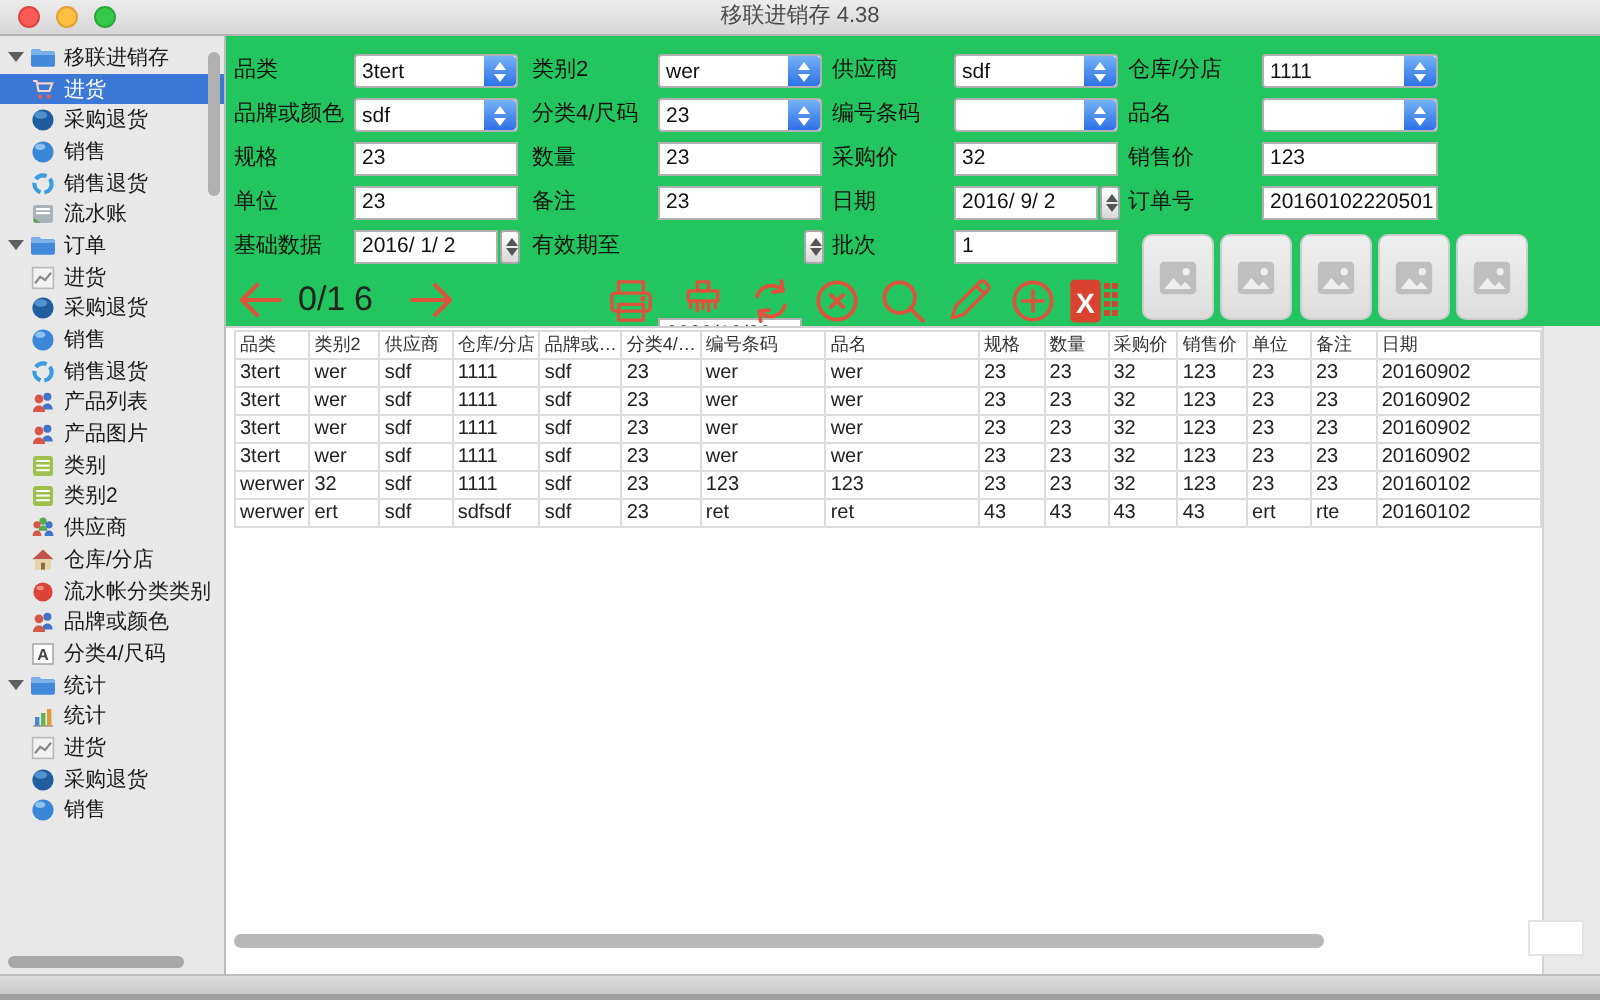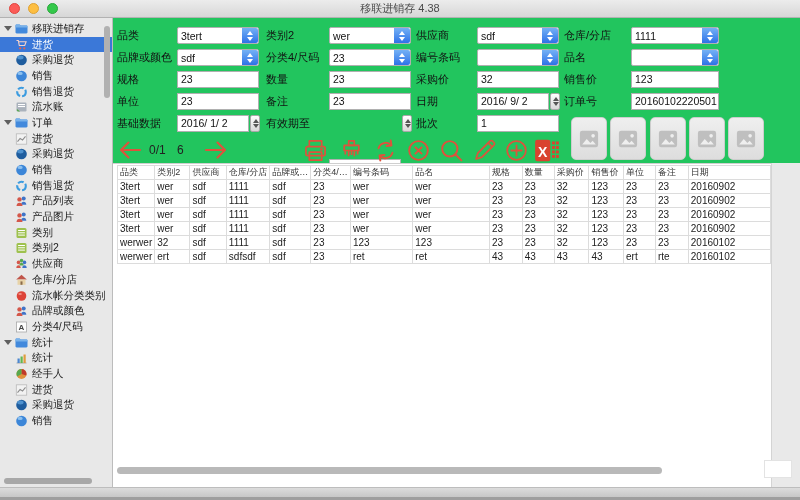--- a/index.html
+++ b/index.html
@@ -42,21 +42,21 @@
   .dd-btn::after{content:"";position:absolute;bottom:2.5px;left:4.5px;
     border-left:3.5px solid transparent;border-right:3.5px solid transparent;border-top:4px solid #fff;}
   .stepper{position:absolute;width:10px;height:17px;box-sizing:border-box;
     background:linear-gradient(#ffffff,#d8d8d8);border:1px solid #a8a8a8;border-radius:2px;}
   .stepper::before{content:"";position:absolute;top:3px;left:1.5px;
     border-left:3px solid transparent;border-right:3px solid transparent;border-bottom:4px solid #555;}
   .stepper::after{content:"";position:absolute;bottom:3px;left:1.5px;
     border-left:3px solid transparent;border-right:3px solid transparent;border-top:4px solid #555;}
   .nav-arrow{position:absolute;width:26px;height:26px;cursor:pointer;}
   .nav-arrow svg{display:block;}
-  .rec-text{position:absolute;font-size:12px;color:#222;line-height:26px;}
+  .rec-text{position:absolute;font-size:17px;color:#222;line-height:26px;}
   .tool-btn{position:absolute;width:27px;height:27px;cursor:pointer;}
   .tool-btn svg{display:block;width:27px;height:27px;}
   .img-btn{position:absolute;width:34px;height:41px;background:linear-gradient(#efefef,#dddddd);
     border:1px solid #cdcdcd;border-radius:5px;display:flex;align-items:center;justify-content:center;}
   .table-zone{position:absolute;left:0;top:145px;width:658px;bottom:0;background:#fff;
     border-top:1px solid #cfcfcf;overflow:hidden;}
   .right-strip{position:absolute;left:658px;top:145px;right:0;bottom:0;background:#e9e9e9;
     border-left:1px solid #d4d4d4;}
   table.grid{border-collapse:collapse;table-layout:fixed;margin:1px 0 0 4px;}
   table.grid th,table.grid td{border:1px solid #dcdcdc;font-weight:normal;text-align:left;
@@ -299,30 +299,20 @@
           <div class="side-item">
             <span class="side-icon">
               <svg viewBox="0 0 12 12">
                 <path d="M1 11h10" stroke="#9a9a9a" stroke-width="0.8"></path>
                 <rect x="2" y="6.5" width="2.2" height="4.5" fill="#4b87d0"></rect>
                 <rect x="5" y="4.5" width="2.2" height="6.5" fill="#63b84f"></rect>
                 <rect x="8" y="2.5" width="2.2" height="8.5" fill="#e09c3c"></rect>
               </svg>
             </span>
             <span class="side-label">统计</span>
-          </div>
-          <div class="side-item">
-            <span class="side-icon">
-              <svg viewBox="0 0 12 12">
-                <circle cx="6" cy="6" r="5" fill="#e0913c"></circle>
-                <path d="M6 6V1a5 5 0 0 1 4.8 6.4z" fill="#c0392b"></path>
-                <path d="M6 6 1.6 8.4A5 5 0 0 1 1 6c0-2.8 2.2-5 5-5z" fill="#58a84e"></path>
-              </svg>
-            </span>
-            <span class="side-label">经手人</span>
           </div>
           <div class="side-item">
             <span class="side-icon">
               <svg viewBox="0 0 12 12">
                 <rect x="0.8" y="0.8" width="10.4" height="10.4" fill="#f2f2f2" stroke="#b9b9b9" stroke-width="0.8"></rect>
                 <path d="M2 8.6 4.6 5.4 7 7 10 3.4" fill="none" stroke="#8a8a8a" stroke-width="1.1"></path>
               </svg>
             </span>
             <span class="side-label">进货</span>
           </div>

